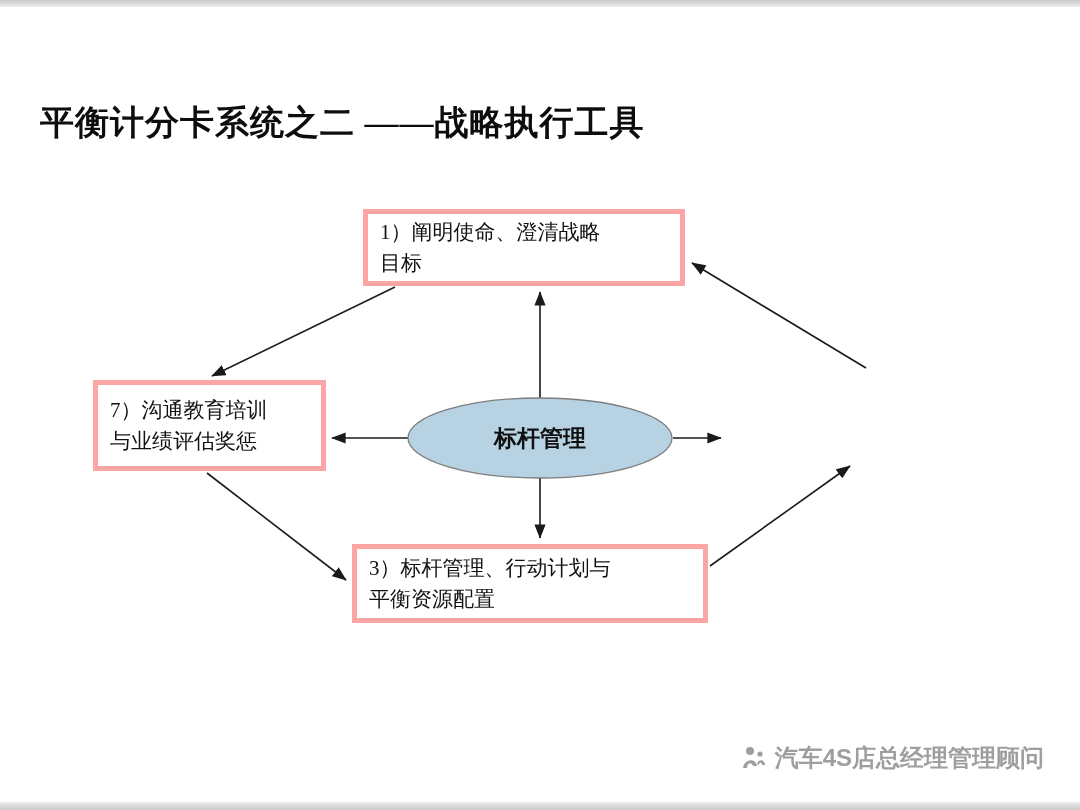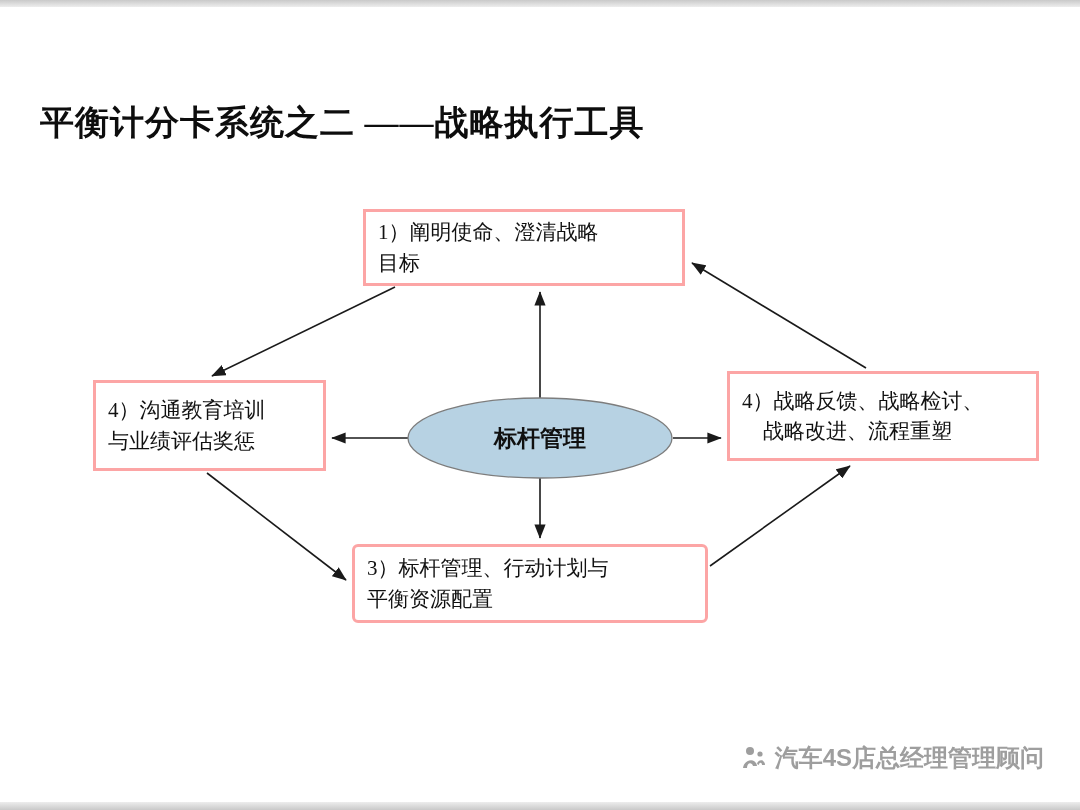--- a/index.html
+++ b/index.html
@@ -40,37 +40,37 @@
   svg.diagram-layer {
     position: absolute;
     left: 0;
     top: 0;
     width: 1080px;
     height: 810px;
   }
 
   .node-box {
     position: absolute;
-    border: 3px solid #fca5a5;
+    border: 5px solid #fca5a5;
     background: #ffffff;
     box-sizing: border-box;
     display: flex;
     align-items: center;
     padding: 6px 12px;
     font-size: 21px;
     color: #111111;
     line-height: 1.45;
     font-family: "Liberation Serif", serif;
   }
   .node-box .box-label {
     white-space: pre-line;
   }
   #box1 { left: 363px; top: 209px; width: 322px; height: 77px; }
   #box2 { left: 93px;  top: 380px; width: 233px; height: 91px; }
-  #box3 { left: 352px; top: 544px; width: 356px; height: 79px; border-radius: 6px; }
+  #box3 { left: 352px; top: 544px; width: 356px; height: 79px; }
   #box4 { left: 727px; top: 371px; width: 312px; height: 90px; }
 
   .center-label {
     position: absolute;
     left: 408px;
     top: 398px;
     width: 264px;
     height: 80px;
     display: flex;
     align-items: center;
@@ -127,33 +127,29 @@
 
     <ellipse cx="540" cy="438" rx="132" ry="40" stroke-width="1.3" stroke="#7d7d7d" fill="#b7d2e3"></ellipse>
   </svg>
 
   <div class="node-box" id="box1">
     <span class="box-label">1）阐明使命、澄清战略
 目标</span>
   </div>
 
   <div class="node-box" id="box2">
-    <span class="box-label">4）沟通教育培训
+    <span class="box-label">7）沟通教育培训
 与业绩评估奖惩</span>
   </div>
 
   <div class="node-box" id="box3">
     <span class="box-label">3）标杆管理、行动计划与
 平衡资源配置</span>
   </div>
 
-  <div class="node-box" id="box4">
-    <span class="box-label">4）战略反馈、战略检讨、
-　战略改进、流程重塑</span>
-  </div>
 
   <div class="center-label">标杆管理</div>
 
   <div class="watermark">
     <span class="wm-icon">
       <svg viewBox="0 0 28 28" xmlns="http://www.w3.org/2000/svg">
         <circle cx="10" cy="7" r="4" fill="#9e9e9e"></circle>
         <circle cx="20" cy="10" r="2.6" fill="#9e9e9e"></circle>
         <path d="M3 24 C4 15, 16 13, 17 22 L13 22 C12 18, 7 18, 7 24 Z" fill="#9e9e9e"></path>
         <path d="M17 20 C18 15, 25 15, 25 21 L22 21 C22 18, 19 18, 19 21 Z" fill="#9e9e9e"></path>

